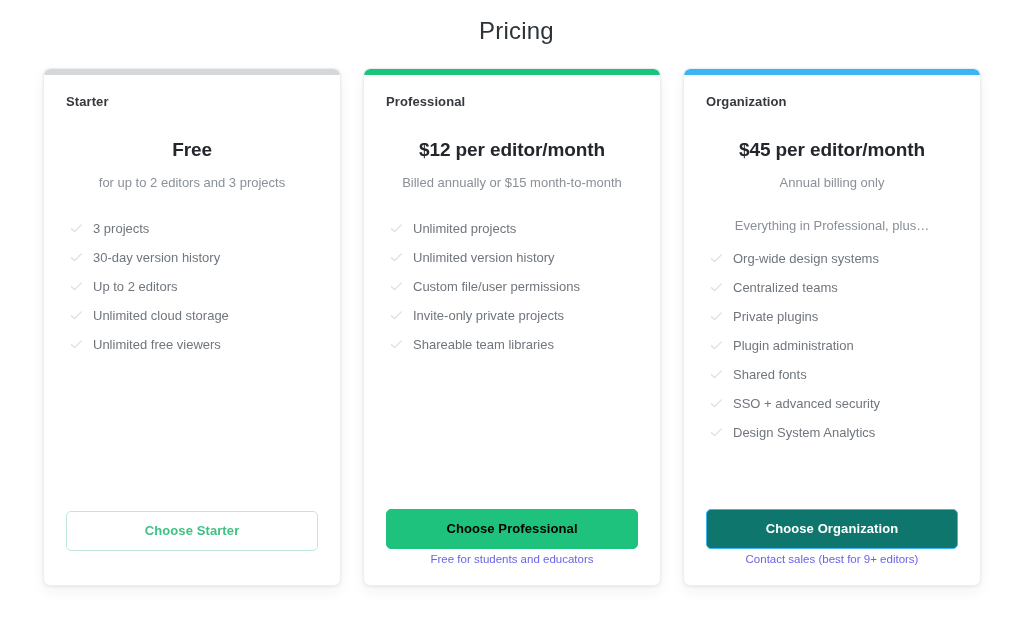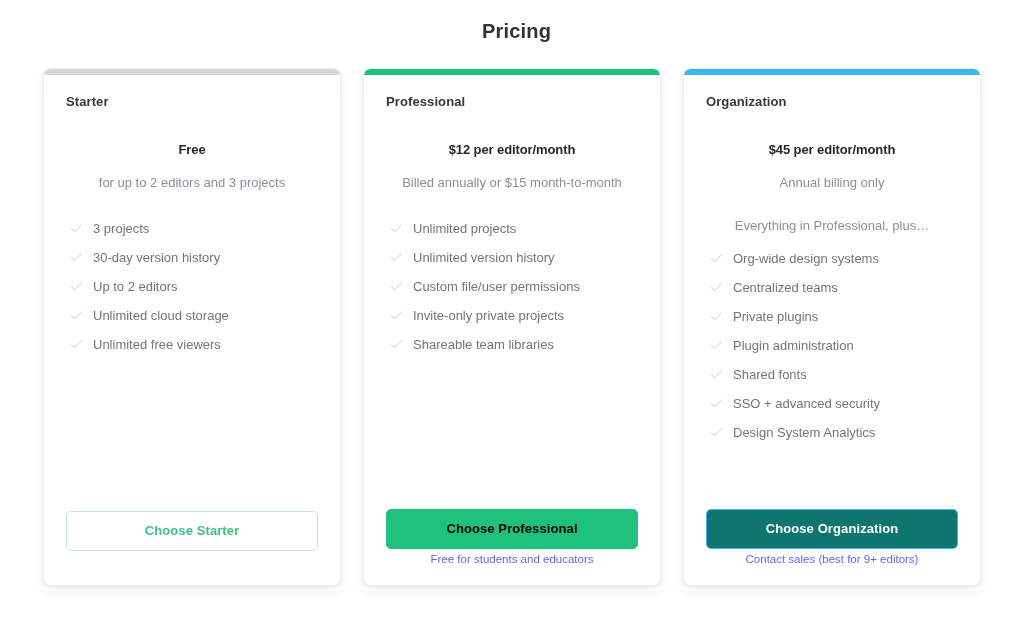--- a/index.html
+++ b/index.html
@@ -17,22 +17,22 @@
 
   .page {
     position: relative;
     width: 1024px;
     height: 630px;
     box-sizing: border-box;
   }
 
   .page-title {
     text-align: center;
-    font-size: 20px;
-    font-weight: bold;
+    font-size: 24px;
+    font-weight: normal;
     color: #2e3338;
     letter-spacing: 0.2px;
     margin: 0;
     padding-top: 14px;
     line-height: 34px;
     padding-left: 9px;
   }
 
   .cards {
     display: flex;
@@ -80,21 +80,21 @@
     text-align: left;
     font-size: 13px;
     font-weight: bold;
     color: #35393d;
     line-height: 18px;
     letter-spacing: 0.1px;
   }
 
   .plan-price {
     text-align: center;
-    font-size: 13px;
+    font-size: 19px;
     font-weight: bold;
     color: #23272b;
     margin-top: 26px;
     line-height: 25px;
     letter-spacing: -0.1px;
   }
 
   .plan-subtitle {
     text-align: center;
     font-size: 13px;

